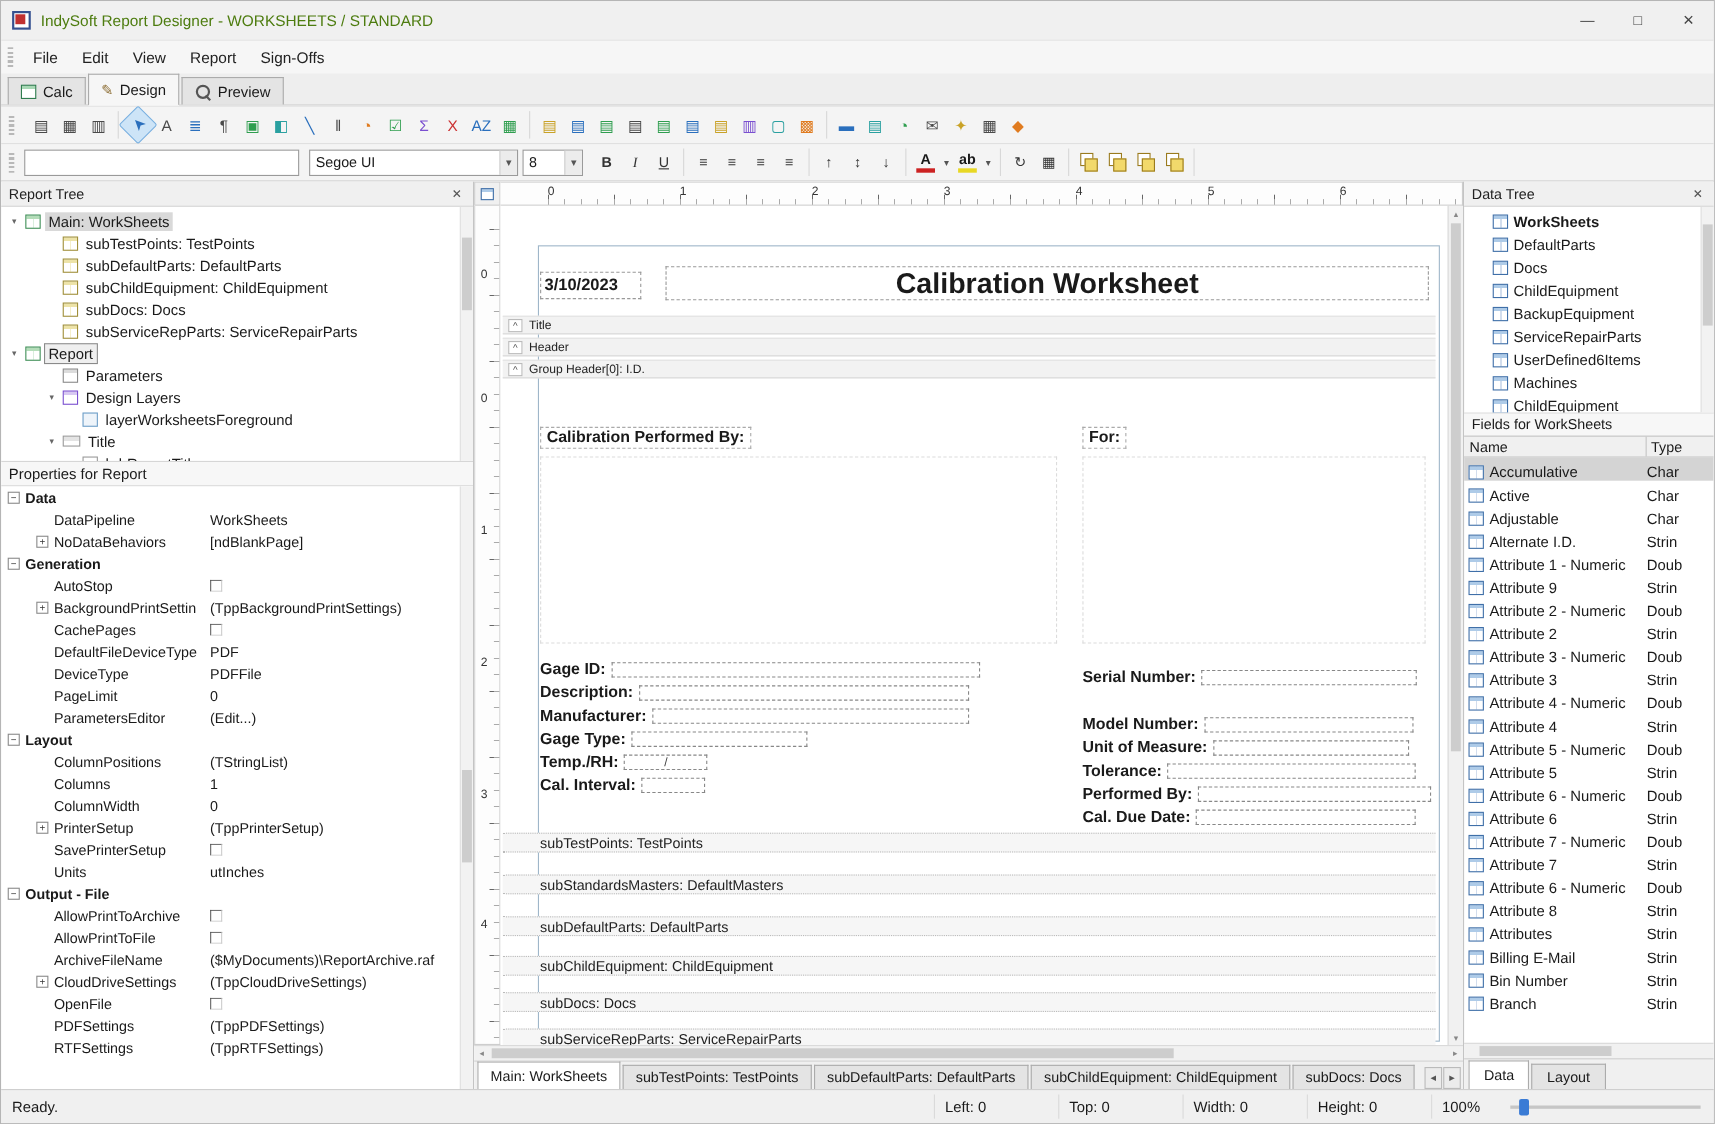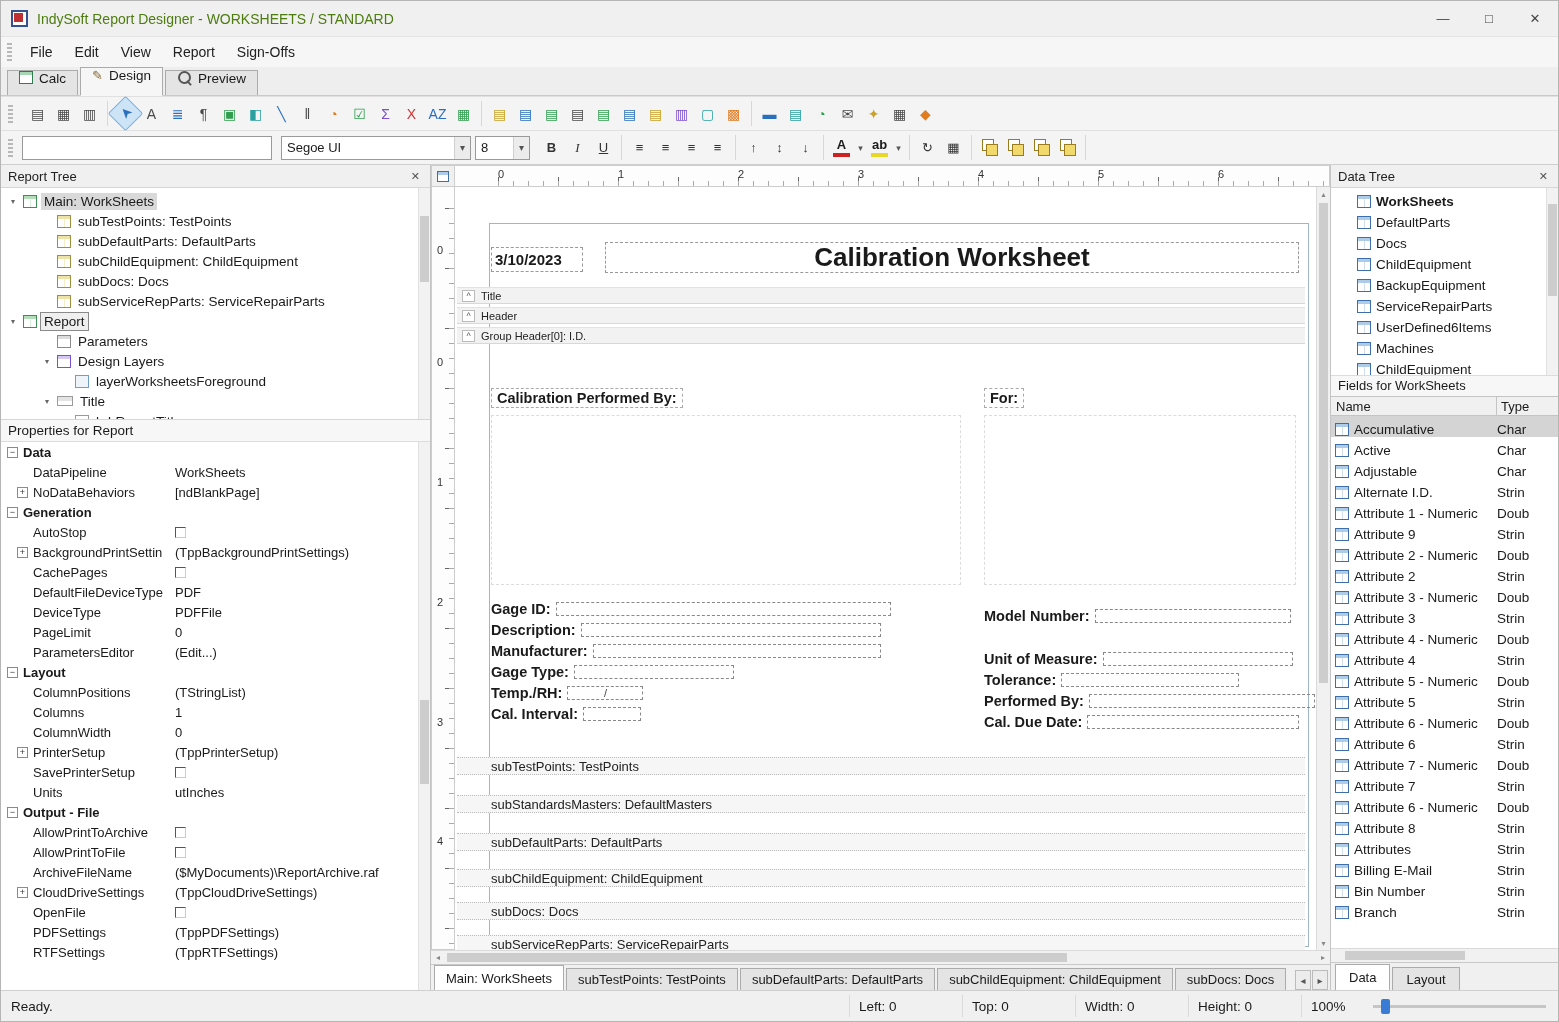--- a/index.html
+++ b/index.html
@@ -14,21 +14,21 @@
   .win-controls { margin-left:auto; display:flex; height:100%; }
   .win-btn { width:46px; display:flex; align-items:center; justify-content:center; font-size:13px; color:#444; }
 
   
   .menubar { height:31px; flex:none; display:flex; align-items:center; background:#f6f6f6; border-top:1px solid #e3e3e3; padding-left:3px; }
   .grip { width:5px; height:18px; flex:none; margin:0 7px 0 3px; background:repeating-linear-gradient(to bottom,#b8b8b8 0 2px,transparent 2px 4px); }
   .menu-item { padding:5px 11px; font-size:14px; color:#222; }
 
   
   .modetabs { height:29px; flex:none; display:flex; align-items:flex-end; background:#eeeeee; padding-left:6px; border-bottom:1px solid #c9c9c9; }
-  .mode-tab { display:flex; gap:6px; height:25px; padding:0 11px; margin-right:2px; border:1px solid #ababab; border-bottom:none; background:#e4e4e4; font-size:13.5px; }
+  .mode-tab { display:flex; align-items:center; gap:6px; height:25px; padding:0 11px; margin-right:2px; border:1px solid #ababab; border-bottom:none; background:#e4e4e4; font-size:13.5px; }
   .mode-tab.active { height:29px; background:#f6f6f6; position:relative; z-index:2; margin-bottom:-1px; border-bottom:1px solid #f6f6f6; }
   .tab-glyph { font-size:13px; color:#8a6a2f; }
   .tab-glyph:empty { display:none; }
   .tab-icon { width:14px; height:13px; display:inline-block; position:relative; flex:none; }
   .tab-icon[data-icon="calc"] { border:1px solid #2f7d4f; background:linear-gradient(#a7d8b4 0 3px,#fff 3px); }
   .tab-icon[data-icon="preview"] { width:15px; }
   .tab-icon[data-icon="preview"]::before { content:""; position:absolute; left:1px; top:0; width:9px; height:9px; border:2px solid #555; border-radius:50%; }
   .tab-icon[data-icon="preview"]::after { content:""; position:absolute; right:0; bottom:0; width:6px; height:2px; background:#555; transform:rotate(45deg); }
 
   
@@ -101,21 +101,21 @@
   .v-track { position:absolute; top:0; right:0; width:12px; bottom:0; background:#f2f2f2; border-left:1px solid #e0e0e0; }
   .v-track .sb-thumb { position:absolute; left:1px; right:1px; background:#cdcdcd; }
   .rt-thumb { top:28px; height:66px; }
   .pg-thumb { top:258px; height:84px; }
   .dt-thumb { top:16px; height:92px; }
 
   
   .props-header { height:22px; flex:none; padding:3px 7px; font-size:13.5px; background:#f7f7f7; border-bottom:1px solid #dcdcdc; }
   .props-grid { flex:1; position:relative; overflow:hidden; padding-right:12px; }
   .prop-row { height:20px; display:flex; align-items:center; font-size:13px; padding-left:6px; }
-  .prop-row[data-kind="row"] { padding-left:16px; }
+  .prop-row[data-kind="row"] { padding-left:32px; }
   .exp-slot { width:16px; flex:none; display:flex; align-items:center; }
   .exp-box { display:none; width:11px; height:11px; border:1px solid #8a8a8a; background:#fff; font-size:9px; line-height:9px; align-items:center; justify-content:center; color:#333; }
   .prop-row.has-exp .exp-box { display:flex; }
   .prop-name { width:142px; flex:none; overflow:hidden; white-space:nowrap; }
   .prop-row[data-kind="group"] .prop-name { font-weight:bold; width:auto; }
   .prop-value { flex:1; display:flex; align-items:center; overflow:hidden; white-space:nowrap; color:#1a1a1a; }
   .prop-check { display:none; width:11px; height:11px; background:#fff; border-left:1px solid #555; border-top:1px solid #555; border-right:1px solid #ccc; border-bottom:1px solid #ccc; margin-right:4px; }
   .prop-row.has-check .prop-check { display:inline-block; }
 
   
@@ -877,20 +877,24 @@
               </div>
 
               <div class="field-row" data-name="detail-field-row">
                 <span class="field-label" data-name="field-label">Cal. Interval:</span>
                 <span class="field-box" data-name="dbtext-field"></span>
               </div>
 
             </div>
           <div class="right-col" data-name="detail-right-column">
 
+              <div class="field-row" data-name="detail-field-row">
+                <span class="field-label" data-name="field-label">Serial Number:</span>
+                <span class="field-box" data-name="dbtext-field"></span>
+              </div>
 
               <div class="field-row" data-name="detail-field-row">
                 <span class="field-label" data-name="field-label">Model Number:</span>
                 <span class="field-box" data-name="dbtext-field"></span>
               </div>
 
               <div class="field-row" data-name="detail-field-row">
                 <span class="field-label" data-name="field-label">Unit of Measure:</span>
                 <span class="field-box" data-name="dbtext-field"></span>
               </div>

